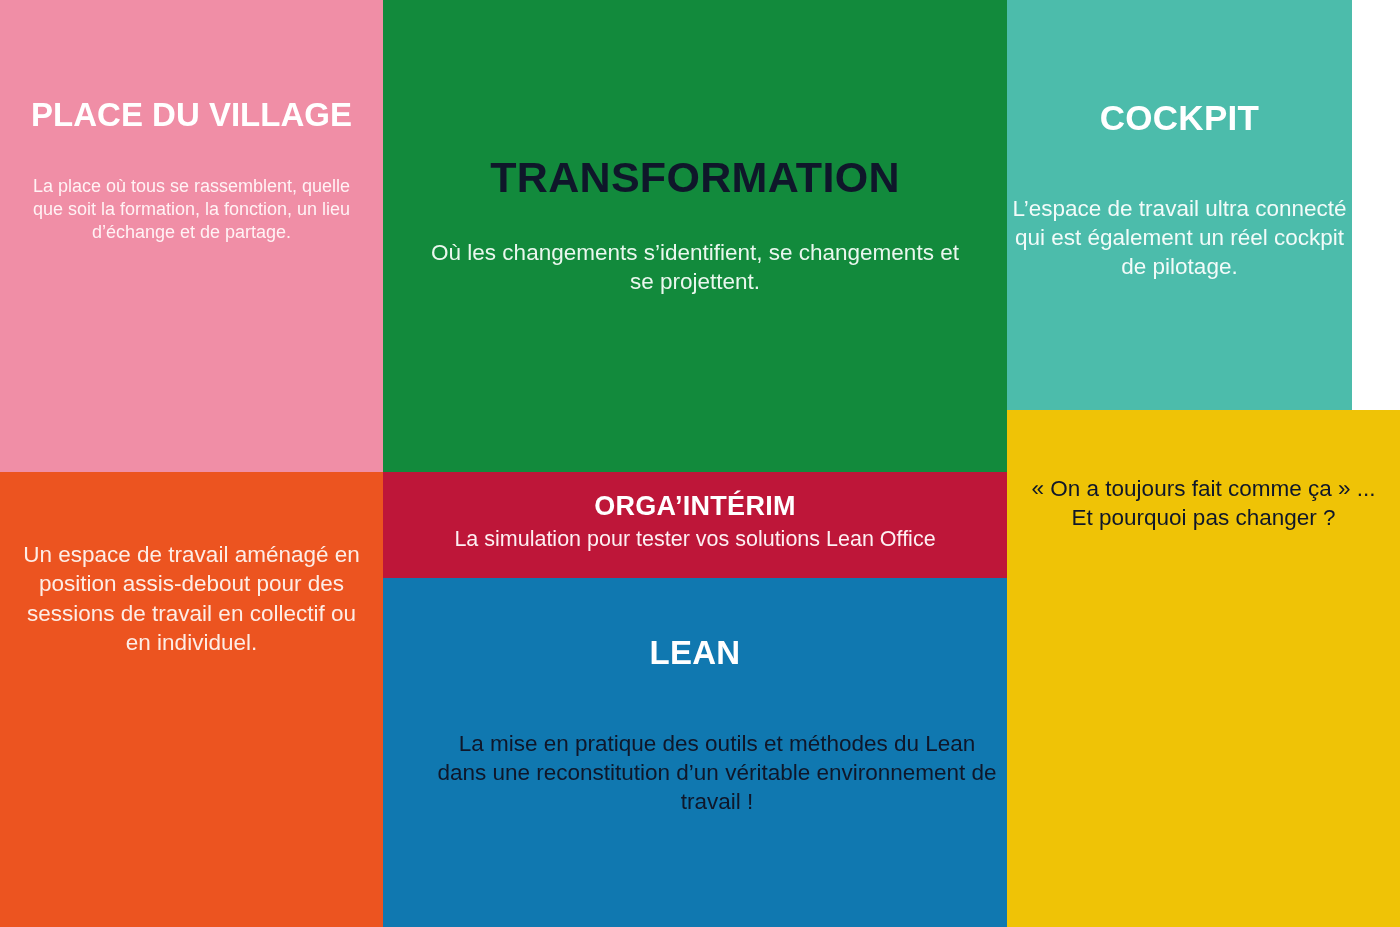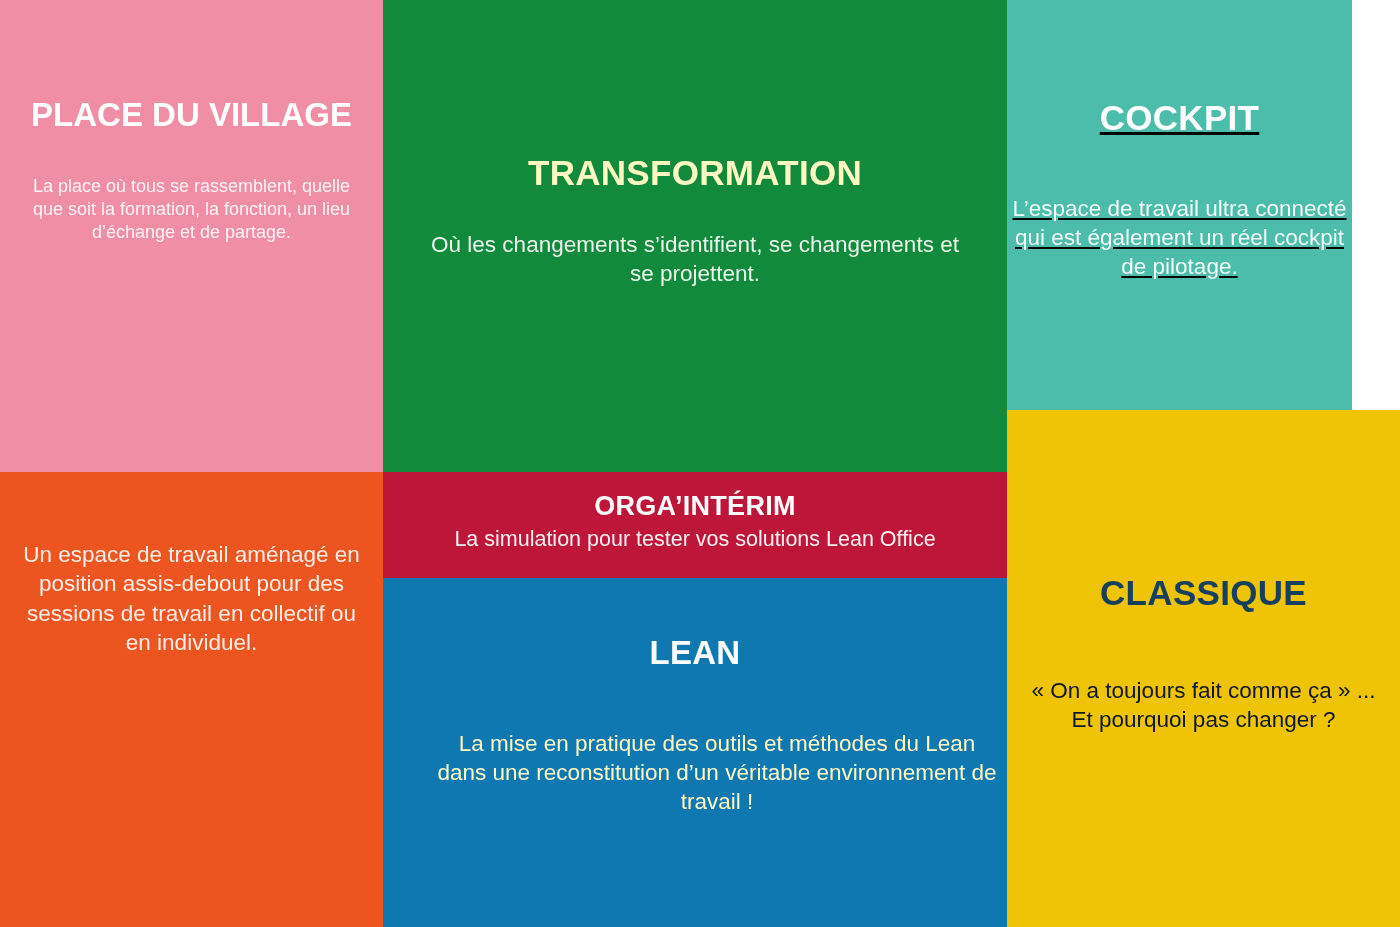--- a/index.html
+++ b/index.html
@@ -34,25 +34,25 @@
     line-height:1.30;
   }
 
   
   #p-village { left:0; top:0; width:383px; height:472px; background:#F08EA6; }
   #p-village .title { font-size:33px; color:#ffffff; margin-top:98px; letter-spacing:0px; }
   #p-village .body-text { font-size:18px; color:#FFF3F5; margin-top:42px; width:352px; }
 
   
   #p-transformation { left:383px; top:0; width:624px; height:472px; background:#128A3C; }
-  #p-transformation .title { font-size:35px; color:#fef9c3; margin-top:155px; }
+  #p-transformation .title { font-size:43px; color:#0f172a; margin-top:155px; }
   #p-transformation .body-text { font-size:22.5px; color:#EAF7EE; margin-top:38px; width:540px; }
 
   
-  #p-cockpit { left:1007px; top:0; width:345px; height:410px; background:#4CBCAB;text-decoration:underline; }
+  #p-cockpit { left:1007px; top:0; width:345px; height:410px; background:#4CBCAB; }
   #p-cockpit .title { font-size:35px; color:#ffffff; margin-top:100px; }
   #p-cockpit .body-text { font-size:22.5px; color:#F2FBF9; margin-top:57px; width:350px; }
 
   
   #p-classique { left:1007px; top:410px; width:393px; height:517px; background:#EFC306; }
   #p-classique .title { font-size:35px; color:#16405E; margin-top:165px; }
   #p-classique .body-text { font-size:22.5px; color:#0f172a; margin-top:64px; width:350px; }
 
   
   #p-workspace { left:0; top:472px; width:383px; height:455px; background:#EC5420; }
@@ -60,21 +60,21 @@
   #p-workspace .body-text { font-size:22.5px; color:#FDEDE6; margin-top:68px; width:340px; }
 
   
   #p-orga { left:383px; top:472px; width:624px; height:134px; background:#BE1639; }
   #p-orga .title { font-size:27px; color:#ffffff; margin-top:20px; }
   #p-orga .body-text { font-size:21.5px; color:#FDEFF2; margin-top:6px; width:620px; white-space:nowrap; }
 
   
   #p-lean { left:383px; top:578px; width:624px; height:349px; background:#1078B0; }
   #p-lean .title { font-size:33px; color:#ffffff; margin-top:58px; }
-  #p-lean .body-text { font-size:22.5px; color:#fef9c3; margin-top:58px; width:560px;margin-left:44px; }
+  #p-lean .body-text { font-size:22.5px; color:#0f172a; margin-top:58px; width:560px;margin-left:44px; }
 </style>
 </head>
 <body>
 
 <div id="board">
 
   <div class="panel" id="p-village">
     <div class="title">PLACE DU VILLAGE</div>
     <div class="body-text">La place où tous se rassemblent, quelle que soit la formation, la fonction, un lieu d’échange et de partage.</div>
   </div>
@@ -83,21 +83,20 @@
     <div class="title">TRANSFORMATION</div>
     <div class="body-text">Où les changements s’identifient, se changements et se projettent.</div>
   </div>
 
   <div class="panel" id="p-cockpit">
     <div class="title">COCKPIT</div>
     <div class="body-text">L’espace de travail ultra connecté qui est également un réel cockpit de pilotage.</div>
   </div>
 
   <div class="panel" id="p-classique">
-    <div class="title">CLASSIQUE</div>
     <div class="body-text">« On a toujours fait comme ça » ... Et pourquoi pas changer ?</div>
   </div>
 
   <div class="panel" id="p-workspace">
     <div class="body-text">Un espace de travail aménagé en position assis-debout pour des sessions de travail en collectif ou en individuel.</div>
   </div>
 
   <div class="panel" id="p-orga">
     <div class="title">ORGA’INTÉRIM</div>
     <div class="body-text">La simulation pour tester vos solutions Lean Office</div>

